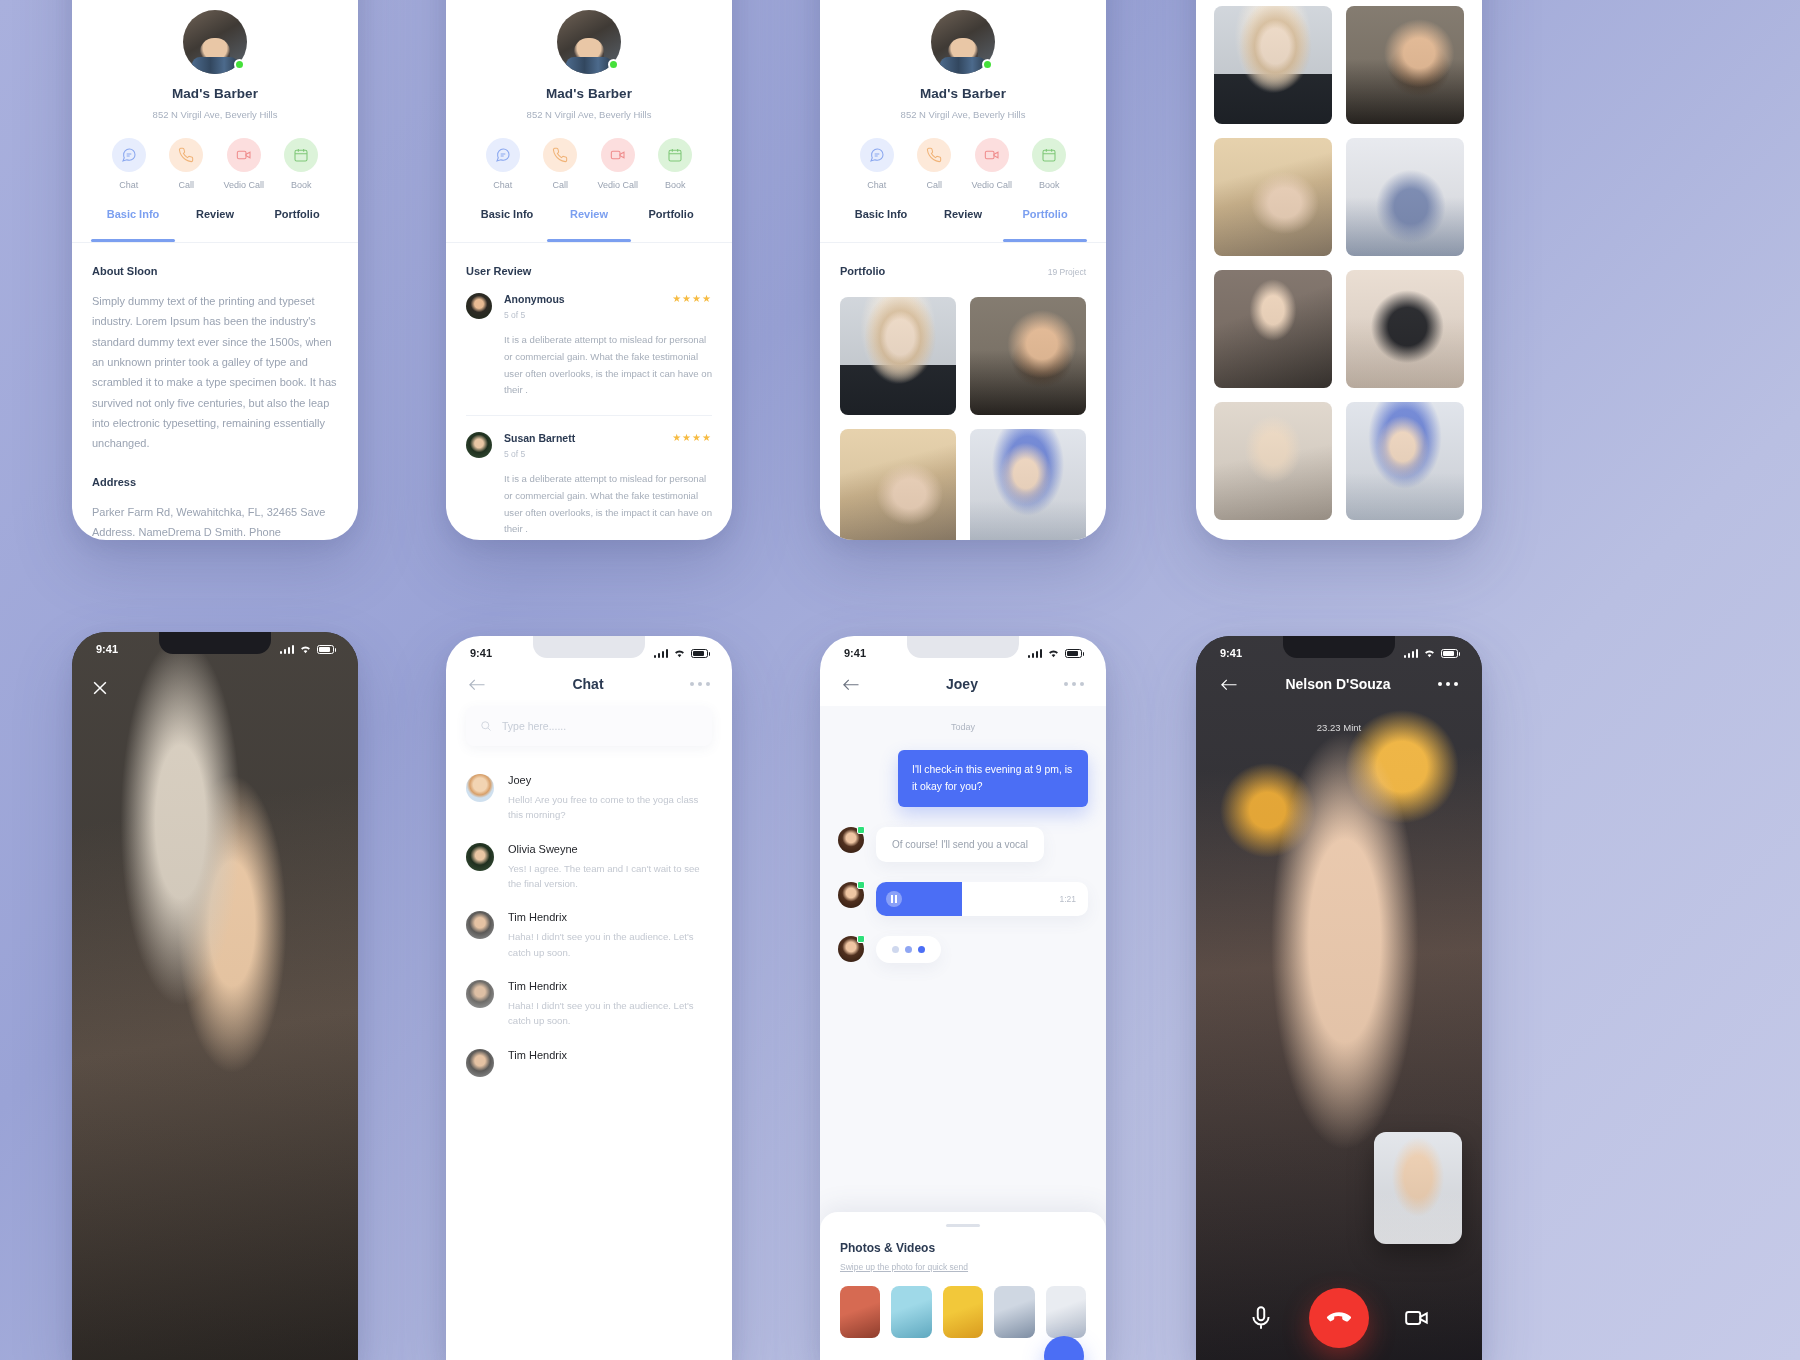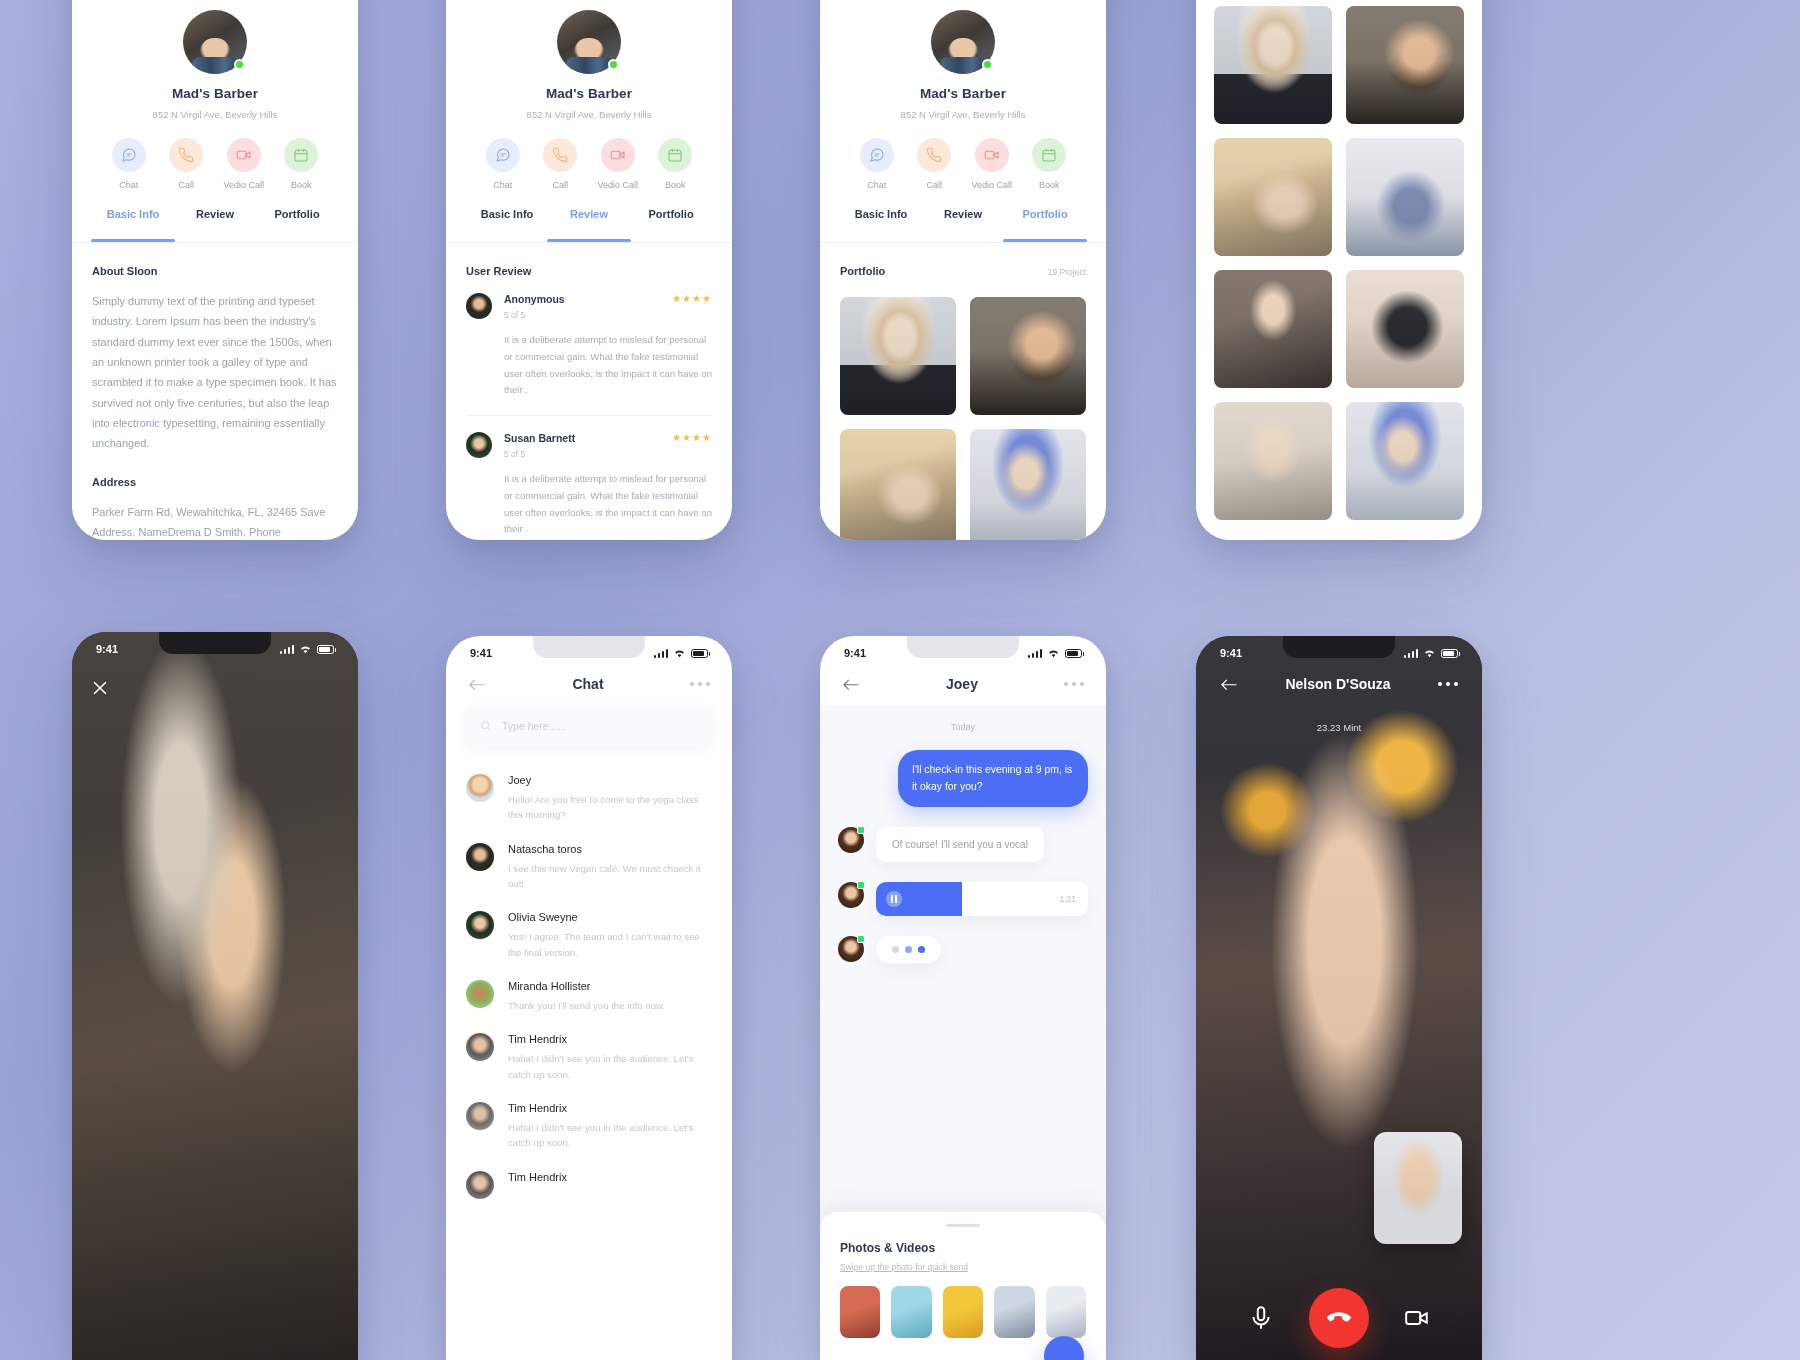--- a/index.html
+++ b/index.html
@@ -156,21 +156,21 @@
   .av1{ background:radial-gradient(circle at 50% 38%,#f2d4b2 0 30%,#d8a06a 46%,#cfe0ef 60%); }
   .av2{ background:radial-gradient(circle at 50% 42%,#e8bb93 0 22%,#2e2a24 42%,#1d2a1c 100%); }
   .av3{ background:radial-gradient(circle at 50% 44%,#e9c6a4 0 22%,#20301f 46%,#38543a 100%); }
   .av4{ background:radial-gradient(circle at 50% 48%,#c98b5e 0 20%,#86b25e 48%,#b9d98a 100%); }
   .av5{ background:radial-gradient(circle at 50% 42%,#e5c2a3 0 24%,#5c5a58 48%,#9a9d9f 100%); }
   .av6{ background:radial-gradient(circle at 50% 42%,#ddbfa4 0 24%,#6d6b68 48%,#a7aaad 100%); }
 
   
   .conv-body{ background:#f7f8fb; padding:16px 18px 0; height:100%; }
   .day{ text-align:center; font-size:9px; color:#aeb5c1; }
-  .bub-out{ margin:18px 0 0 auto; max-width:190px; background:#4b6ef5; color:#fff; font-size:10.4px; line-height:1.6; padding:12px 14px; border-radius:20px; box-shadow:0 8px 18px rgba(75,110,245,.28); }
+  .bub-out{ margin:18px 0 0 auto; max-width:190px; background:#4b6ef5; color:#fff; font-size:10.4px; line-height:1.6; padding:12px 14px; border-radius:6px; box-shadow:0 8px 18px rgba(75,110,245,.28); }
   .in-row{ display:flex; align-items:flex-start; gap:12px; margin-top:20px; }
   .in-av{ width:26px;height:26px;border-radius:50%;flex:0 0 26px; position:relative; overflow:visible;}
   .in-av .inner{ width:100%;height:100%;border-radius:50%; background:radial-gradient(circle at 50% 42%,#eec5a3 0 24%,#50301f 44%,#2c1a10 100%); }
   .in-av .dot{ position:absolute; right:-1px; top:-1px; width:8px;height:8px;border-radius:2px;background:#2ee07a;border:1.5px solid #fff;}
   .bub-in{ background:#fff; color:#9aa2ae; font-size:10px; padding:12px 16px; border-radius:10px; box-shadow:0 6px 16px rgba(90,100,140,.07); }
   .voice{ flex:1; background:#fff; border-radius:10px; box-shadow:0 6px 16px rgba(90,100,140,.07); display:flex; align-items:center; padding:0 12px 0 0; height:34px; overflow:hidden;}
   .voice .fill{ width:86px;height:34px;background:#4b6ef5; display:flex; align-items:center; padding-left:10px;}
   .pause{ width:16px;height:16px;border-radius:50%;background:rgba(255,255,255,.35); position:relative;}
   .pause::before,.pause::after{ content:"";position:absolute;top:4px;width:2px;height:8px;background:#fff;}
   .pause::before{left:5px;} .pause::after{right:5px;}
@@ -522,38 +522,24 @@
     </div>
     <div class="chat-list">
       <div class="chat-row">
         <div class="c-av av1"></div>
         <div>
             <div class="c-name">Joey</div>
         <div class="c-msg">Hello! Are you free to come to the yoga class this morning?</div>
           </div>
       </div>
       <div class="chat-row">
-        <div class="c-av av2"></div>
-        <div>
-            <div class="c-name">Natascha toros</div>
-        <div class="c-msg">I see this new Vegan café. We must chaeck it out!</div>
-          </div>
-      </div>
-      <div class="chat-row">
         <div class="c-av av3"></div>
         <div>
             <div class="c-name">Olivia Sweyne</div>
         <div class="c-msg">Yes! I agree. The team and I can't wait to see the final version.</div>
-          </div>
-      </div>
-      <div class="chat-row">
-        <div class="c-av av4"></div>
-        <div>
-            <div class="c-name">Miranda Hollister</div>
-        <div class="c-msg">Thank you! I'll send you the info now.</div>
           </div>
       </div>
       <div class="chat-row">
         <div class="c-av av5"></div>
         <div>
             <div class="c-name">Tim Hendrix</div>
         <div class="c-msg">Haha! I didn't see you in the audience. Let's catch up soon.</div>
           </div>
       </div>
       <div class="chat-row">

